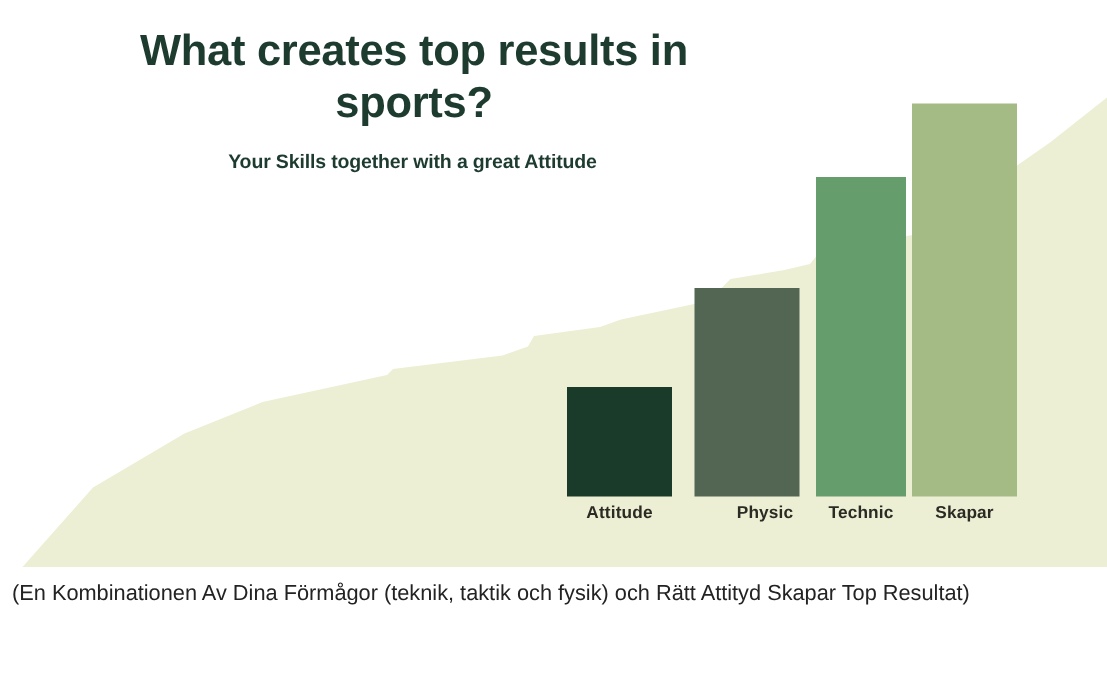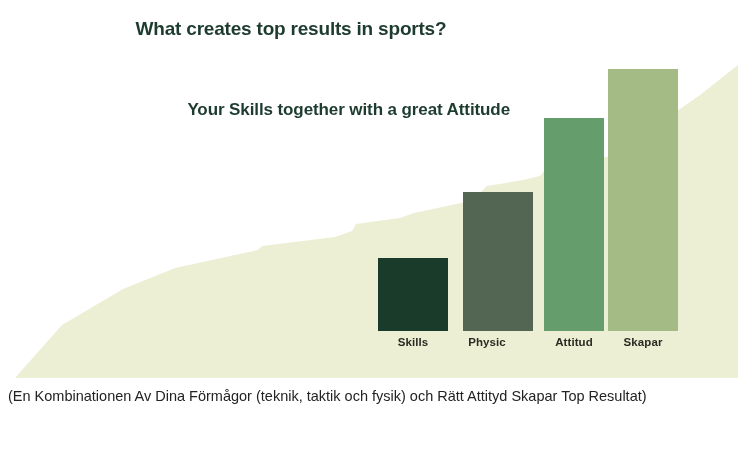--- a/index.html
+++ b/index.html
@@ -43,37 +43,37 @@
     font-size: 11.5px;
     font-weight: bold;
     color: #2b2b23;
     letter-spacing: 0.1px;
     white-space: nowrap;
   }
 
   
   #title {
     position: absolute;
-    left: 56px;
+    left: 41px;
     top: 17px;
     width: 470px;
     text-align: center;
-    font-size: 19px;
+    font-size: 29px;
     font-weight: bold;
     line-height: 1.22;
     color: #1d3b2f;
     letter-spacing: -0.2px;
   }
   #subtitle {
     position: absolute;
     left: 40px;
     top: 100px;
     width: 470px;
-    text-align: right;
-    font-size: 17px;
+    text-align: center;
+    font-size: 13px;
     font-weight: bold;
     color: #1d3b2f;
     letter-spacing: -0.1px;
   }
 
   
   #caption {
     position: absolute;
     left: 8px;
     top: 384px;
@@ -88,27 +88,27 @@
 
 <div id="slide">
 
   <svg id="hill" viewBox="0 0 738 452" preserveAspectRatio="none" aria-hidden="true">
     <polygon fill="#ecefd4" points="15,378 62,325 123,289 175,268 258,250 262,246 335,237 352,231 356,224 400,218 414,213 466,202 480,193 487,186 523,180 540,176 548,166 613,156 622,148 660,123 700,95 738,65 738,378"></polygon>
   </svg>
 
   <div id="chart">
 
     <div class="bar" style="left:378px; width:70px; height:73px; background:#1a3a2a;"></div>
-    <div class="bar-label" style="left:378px; width:70px;">Skills</div>
+    <div class="bar-label" style="left:378px; width:70px;">Attitude</div>
 
     <div class="bar" style="left:463px; width:70px; height:139px; background:#536654;"></div>
-    <div class="bar-label" style="left:452px; width:70px;text-align:center;">Physic</div>
+    <div class="bar-label" style="left:475px; width:70px;text-align:center;">Physic</div>
 
     <div class="bar" style="left:544px; width:60px; height:213px; background:#669d6c;"></div>
-    <div class="bar-label" style="left:540px; width:68px;">Attitud</div>
+    <div class="bar-label" style="left:540px; width:68px;">Technic</div>
 
     <div class="bar" style="left:608px; width:70px; height:262px; background:#a4bb85;"></div>
     <div class="bar-label" style="left:608px; width:70px;">Skapar</div>
   </div>
 
   <div id="title">What creates top results in sports?</div>
   <div id="subtitle">Your Skills together with a great Attitude</div>
 
   <div id="caption">(En Kombinationen Av Dina Förmågor (teknik, taktik och fysik) och Rätt Attityd Skapar Top Resultat)</div>
 

